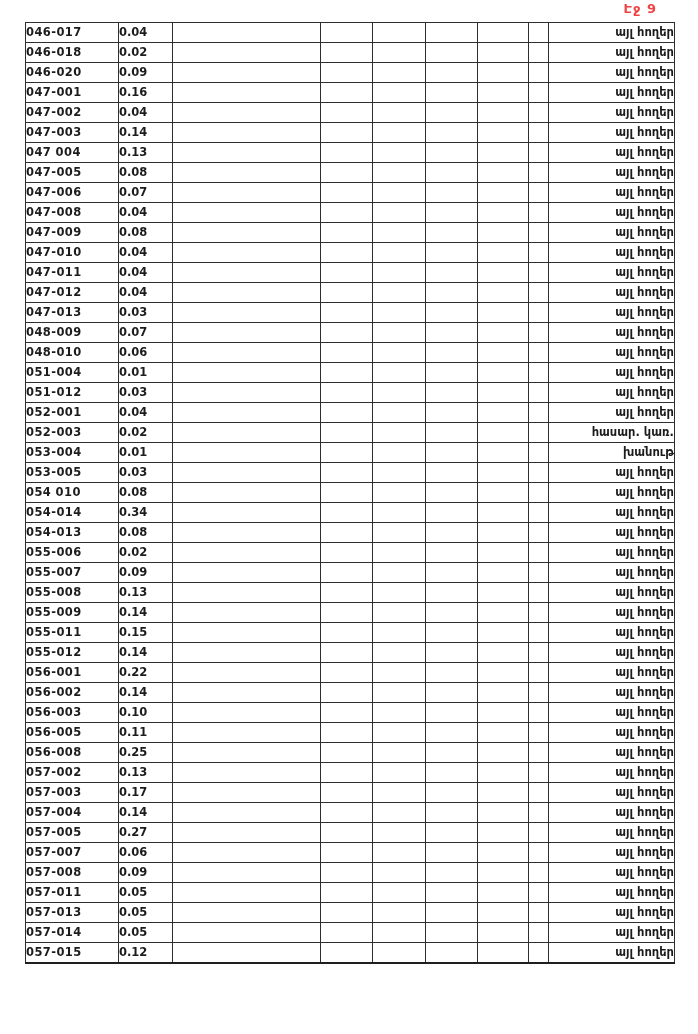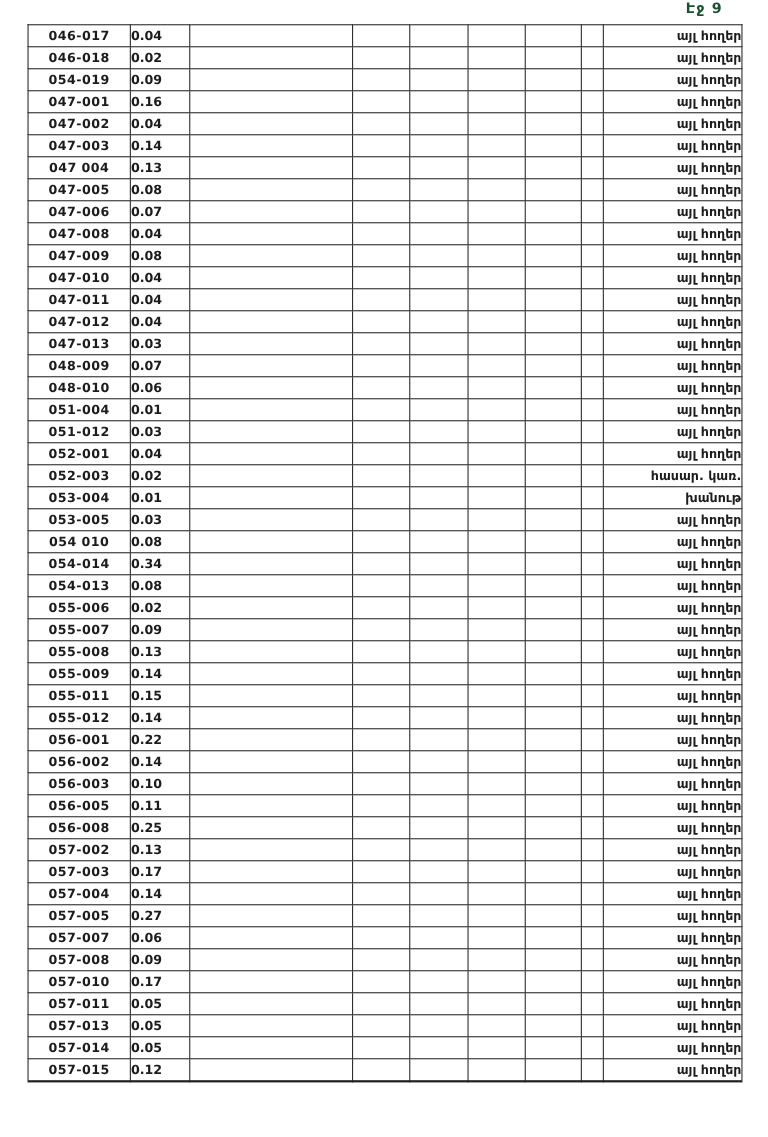--- a/index.html
+++ b/index.html
@@ -14,21 +14,21 @@
     height: 1034px;
     background: #ffffff;
     overflow: hidden;
   }
   .page-number {
     position: absolute;
     top: 1px;
     right: 41px;
     font-size: 13px;
     font-weight: 700;
-    color: #14532d;
+    color: #ef4444;
     letter-spacing: 1px;
   }
   table.parcels {
     position: absolute;
     left: 25px;
     top: 22px;
     width: 649px;
     border-collapse: collapse;
     table-layout: fixed;
     border: 1.5px solid #1f1f1f;
@@ -41,21 +41,21 @@
     border: 1px solid #2e2e2e;
     padding: 0;
     font-size: 11.5px;
     font-weight: 700;
     color: #1c1c1c;
     line-height: 19px;
     white-space: nowrap;
     overflow: hidden;
     vertical-align: middle;
   }
-  td.c-code  { text-align: center;  padding-left: 9px;  letter-spacing: 0.4px; }
+  td.c-code  { text-align: left;  padding-left: 9px;  letter-spacing: 0.4px; }
   td.c-area  { text-align: left; }
   td.c-area2 { text-align: left;  padding-left: 21px; }
   td.c-use   { text-align: right;  padding-left: 12px; }
 </style>
 </head>
 <body>
 
 <div class="page">
   <div class="page-number">Էջ 9</div>
 
@@ -88,21 +88,21 @@
           <td class="c-area">0.02</td>
           <td class="c-area2"></td>
           <td class="c-empty"></td>
           <td class="c-empty"></td>
           <td class="c-empty"></td>
           <td class="c-empty"></td>
           <td class="c-narrow"></td>
           <td class="c-use">այլ հողեր</td>
         </tr>
         <tr>
-          <td class="c-code">054-019</td>
+          <td class="c-code">046-020</td>
           <td class="c-area">0.09</td>
           <td class="c-area2"></td>
           <td class="c-empty"></td>
           <td class="c-empty"></td>
           <td class="c-empty"></td>
           <td class="c-empty"></td>
           <td class="c-narrow"></td>
           <td class="c-use">այլ հողեր</td>
         </tr>
         <tr>
@@ -530,31 +530,20 @@
           <td class="c-empty"></td>
           <td class="c-empty"></td>
           <td class="c-empty"></td>
           <td class="c-empty"></td>
           <td class="c-narrow"></td>
           <td class="c-use">այլ հողեր</td>
         </tr>
         <tr>
           <td class="c-code">057-008</td>
           <td class="c-area">0.09</td>
-          <td class="c-area2"></td>
-          <td class="c-empty"></td>
-          <td class="c-empty"></td>
-          <td class="c-empty"></td>
-          <td class="c-empty"></td>
-          <td class="c-narrow"></td>
-          <td class="c-use">այլ հողեր</td>
-        </tr>
-        <tr>
-          <td class="c-code">057-010</td>
-          <td class="c-area">0.17</td>
           <td class="c-area2"></td>
           <td class="c-empty"></td>
           <td class="c-empty"></td>
           <td class="c-empty"></td>
           <td class="c-empty"></td>
           <td class="c-narrow"></td>
           <td class="c-use">այլ հողեր</td>
         </tr>
         <tr>
           <td class="c-code">057-011</td>

